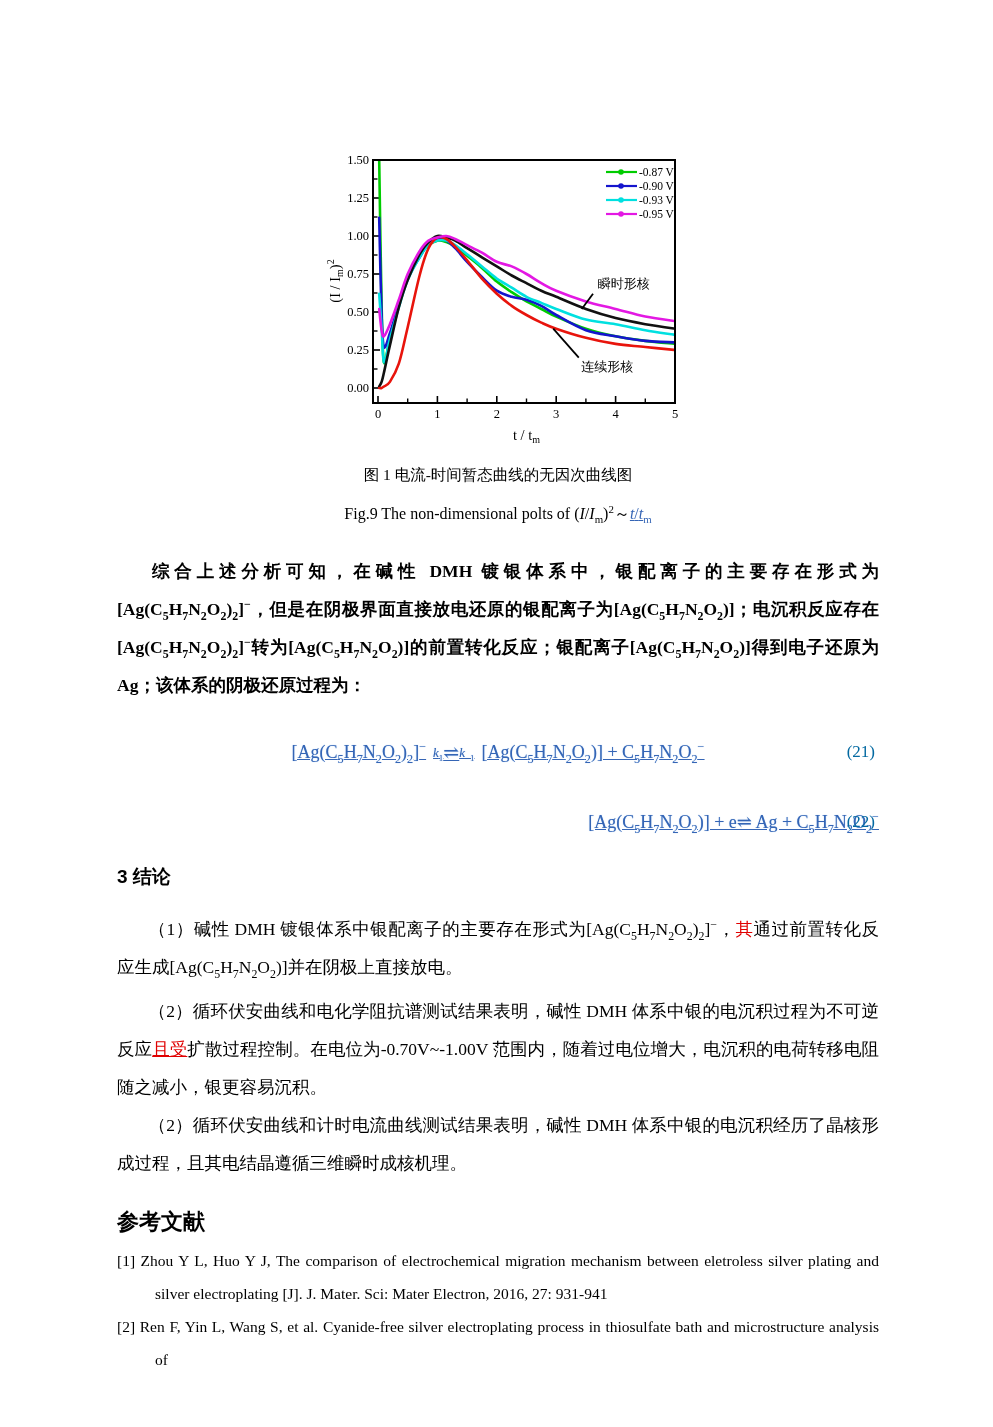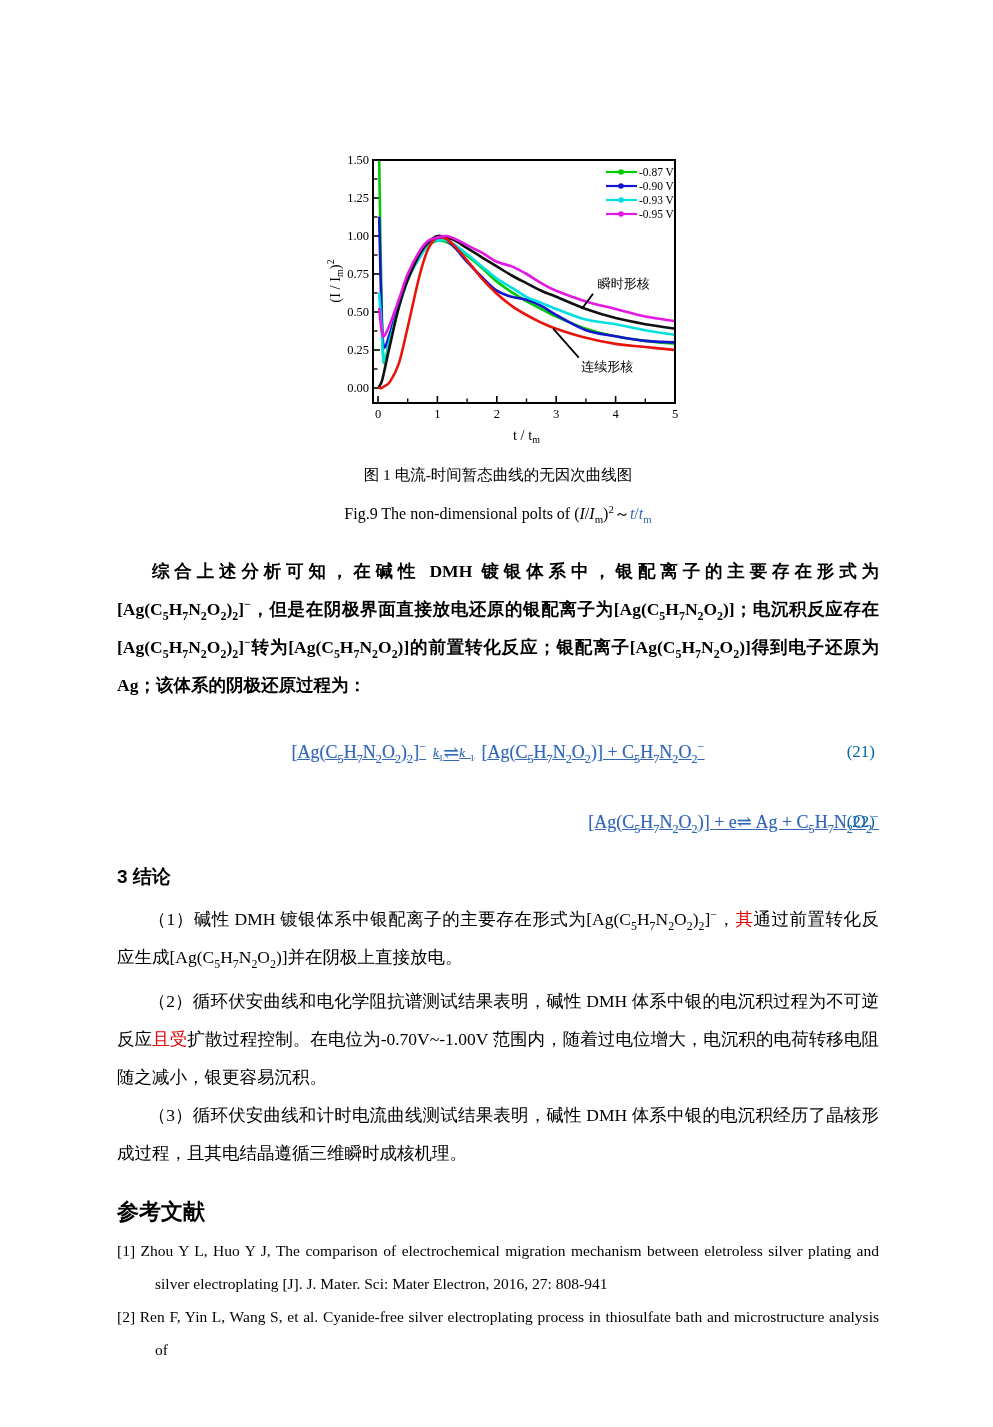--- a/index.html
+++ b/index.html
@@ -7,38 +7,38 @@
   body{
     width:993px;height:1427px;background:#ffffff;position:relative;overflow:hidden;
     font-family:"Liberation Serif","DejaVu Serif",serif;color:#000;
   }
   #figure{position:absolute;left:325px;top:148px;width:365px;height:305px;}
   #figure svg{font-family:"Liberation Serif","DejaVu Serif",serif;}
   #content{position:absolute;left:117px;top:460px;width:762px;}
   .cap-cn{text-align:center;font-size:15.5px;line-height:22px;margin:4px 0 0 0;}
   .cap-en{text-align:center;font-size:16px;line-height:22px;margin:17px 0 0 0;}
   .blu{color:#3565b5;}
-  .u{}
+  .u{text-decoration:underline;}
   .red{color:#e00000;}
   p.body{font-size:17.5px;line-height:38px;text-align:justify;margin:0;text-indent:2em;}
   p.conc{text-indent:1.8em;}
   #intro{margin-top:27px;font-weight:bold;}
   sub,sup{font-size:68%;line-height:0;}
   .equation{position:relative;display:flex;justify-content:center;align-items:center;
     color:#3565b5;font-size:18px;text-shadow:0 0 1px rgba(120,170,230,.8);text-decoration:underline;}
   #eq21{height:84px;margin-top:6px;}
   #eq22{height:40px;margin-top:8px;justify-content:flex-end;}
   .eq-num{position:absolute;right:4px;color:#0369a1;text-shadow:none;font-size:17px;}
   .eq-stack{display:inline-flex;flex-direction:row;align-items:center;margin:0 7px;line-height:1;}
   .eq-k{font-size:13px;line-height:13px;}
   .eq-arrow{font-size:19px;line-height:15px;}
   h2.hd{font-family:"Liberation Sans","DejaVu Sans",sans-serif;font-weight:bold;margin:0;}
   #conclusion-heading{font-size:19px;margin-top:20px;height:30px;line-height:30px;}
   #refs-heading{font-size:22px;margin-top:26px;height:28px;line-height:28px;}
-  #c1{margin-top:8px;}
+  #c1{margin-top:18px;}
   #c2{margin-top:6px;}
   #c3{margin-top:0;}
   #refs{margin-top:8px;}
   p.ref{font-size:15.5px;line-height:33px;text-align:justify;margin:0;padding-left:38px;text-indent:-38px;}
   p.ref.cut{text-align-last:justify;}
 </style>
 </head>
 <body>
 
 <div id="figure">
@@ -133,22 +133,22 @@
 
   <div class="equation" id="eq22">
     <span class="eq-f">[Ag(C<sub>5</sub>H<sub>7</sub>N<sub>2</sub>O<sub>2</sub>)] + e⇌ Ag + C<sub>5</sub>H<sub>7</sub>N<sub>2</sub>O<sub>2</sub><sup>−</sup></span>
     <span class="eq-num">(22)</span>
   </div>
 
   <h2 class="hd" id="conclusion-heading">3 结论</h2>
 
   <p class="body conc" id="c1">（1）碱性 DMH 镀银体系中银配离子的主要存在形式为[Ag(C<sub>5</sub>H<sub>7</sub>N<sub>2</sub>O<sub>2</sub>)<sub>2</sub>]<sup>−</sup>，<span class="red">其</span>通过前置转化反应生成[Ag(C<sub>5</sub>H<sub>7</sub>N<sub>2</sub>O<sub>2</sub>)]并在阴极上直接放电。</p>
   <p class="body conc" id="c2">（2）循环伏安曲线和电化学阻抗谱测试结果表明，碱性 DMH 体系中银的电沉积过程为不可逆反应<span class="red u">且受</span>扩散过程控制。在电位为-0.70V~-1.00V 范围内，随着过电位增大，电沉积的电荷转移电阻随之减小，银更容易沉积。</p>
-  <p class="body conc" id="c3">（3）循环伏安曲线和计时电流曲线测试结果表明，碱性 DMH 体系中银的电沉积经历了晶核形成过程，且其电结晶遵循三维瞬时成核机理。</p>
+  <p class="body conc" id="c3">（2）循环伏安曲线和计时电流曲线测试结果表明，碱性 DMH 体系中银的电沉积经历了晶核形成过程，且其电结晶遵循三维瞬时成核机理。</p>
 
   <h2 class="hd" id="refs-heading">参考文献</h2>
 
   <div id="refs">
-    <p class="ref">[1] Zhou Y L, Huo Y J, The comparison of electrochemical migration mechanism between eletroless silver plating and silver electroplating [J]. J. Mater. Sci: Mater Electron, 2016, 27: 808-941</p>
+    <p class="ref">[1] Zhou Y L, Huo Y J, The comparison of electrochemical migration mechanism between eletroless silver plating and silver electroplating [J]. J. Mater. Sci: Mater Electron, 2016, 27: 931-941</p>
     <p class="ref cut">[2] Ren F, Yin L, Wang S, et al. Cyanide-free silver electroplating process in thiosulfate bath and microstructure analysis of</p>
   </div>
 
 </div>
 
 </body></html>

